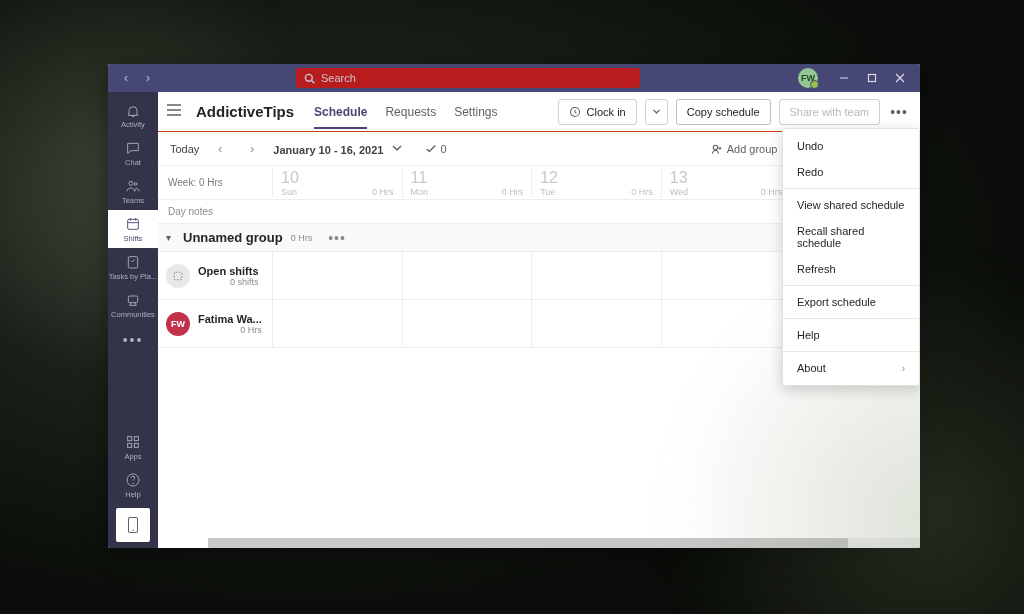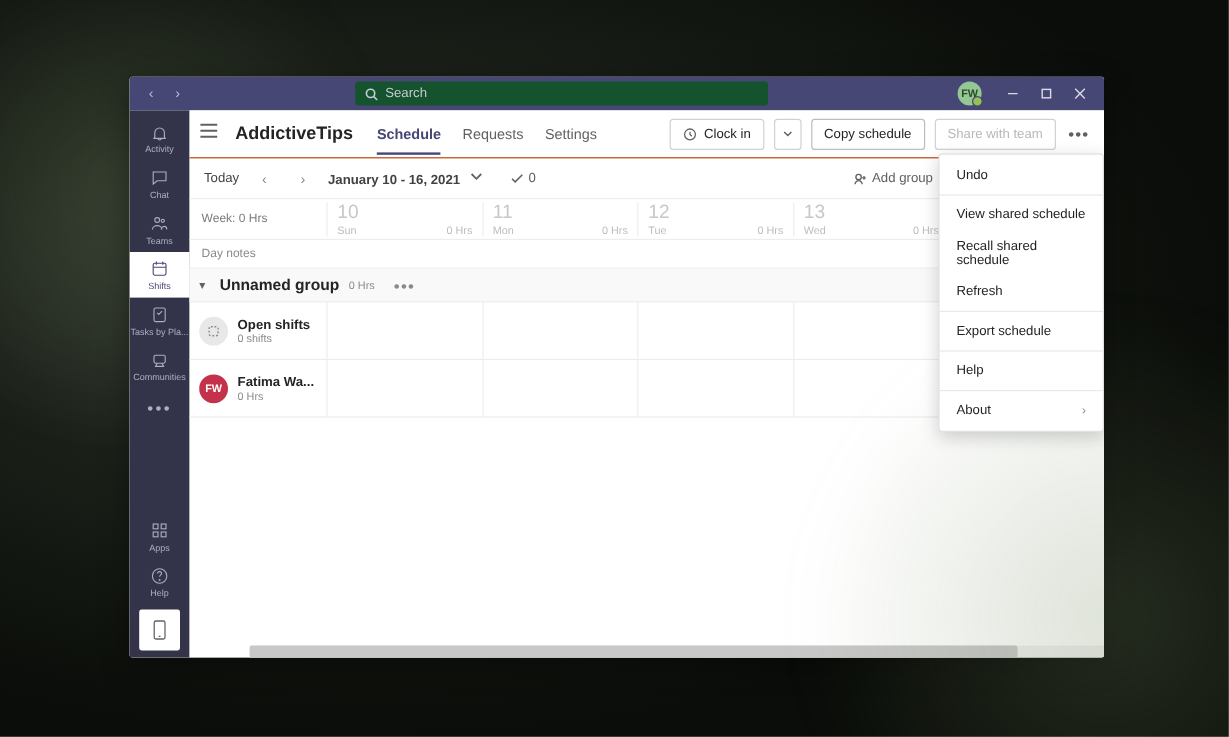--- a/index.html
+++ b/index.html
@@ -24,21 +24,21 @@
   }
 
   
   .titlebar {
     height:28px; background:#464775; display:flex; align-items:center;
     color:#d9d9e6; flex-shrink:0;
   }
   .titlebar .nav { display:flex; gap:2px; padding:0 8px; }
   .titlebar .nav .arrow { width:20px; text-align:center; font-size:12px; opacity:0.8; }
   .searchbox {
-    margin-left:130px; width:344px; height:20px; background:#14532d;
+    margin-left:130px; width:344px; height:20px; background:#b91c1c;
     border-radius:3px; display:flex; align-items:center; padding:0 8px;
     color:#c8c8d6; font-size:11px;
   }
   .searchbox svg { width:11px; height:11px; margin-right:6px; fill:none; stroke:#c8c8d6; stroke-width:2; }
   .tb-right { margin-left:auto; display:flex; align-items:center; padding-right:6px; }
   .avatar { width:20px; height:20px; border-radius:50%; background:#94c794;
     display:flex; align-items:center; justify-content:center; font-size:9px;
     color:#2a4a2a; font-weight:600; margin-right:12px; position:relative; }
   .avatar::after { content:""; position:absolute; right:-1px; bottom:-1px; width:7px; height:7px;
     background:#92c353; border:1.5px solid #464775; border-radius:50%; }
@@ -130,21 +130,21 @@
 
   
   .shiftrow { height:48px; display:flex; align-items:stretch; border-bottom:1px solid #ededed;
     flex-shrink:0; }
   .shiftrow .who { width:114px; display:flex; align-items:center; gap:8px; padding-left:8px; }
   .who .circ { width:24px; height:24px; border-radius:50%; display:flex;
     align-items:center; justify-content:center; font-size:9px; font-weight:600; color:#fff; }
   .who .circ.open { background:#e8e8e8; }
   .who .circ.open svg { width:12px; height:12px; stroke:#8a8a8a; fill:none; stroke-width:1.5; }
   .who .circ.fw { background:#c4314b; }
-  .who .txt { display:flex; flex-direction:column; }
+  .who .txt { display:flex; flex-direction:column;text-align:right; }
   .who .t1 { font-size:11px; font-weight:600; color:#242424; }
   .who .t2 { font-size:9px; color:#8a8a8a; }
   .shiftrow .slot { flex:1; border-left:1px solid #ededed; }
   
   .shiftrow:last-of-type { box-shadow:0 1px 0 #ededed; }
 
   
   .ctxmenu {
     position:absolute; top:36px; right:0; width:138px;
     background:#fff; box-shadow:0 4px 14px rgba(0,0,0,0.18);
@@ -440,20 +440,23 @@
         <div class="slot"></div>
         <div class="slot"></div>
         <div class="slot"></div>
         <div class="slot"></div>
       </div>
 
       <div class="ctxmenu">
         <div class="mi">
             <span>Undo</span>
           </div>
+        <div class="mi">
+            <span>Redo</span>
+          </div>
         <div class="sep"></div>
         <div class="mi">
             <span>View shared schedule</span>
           </div>
         <div class="mi">
             <span>Recall shared schedule</span>
           </div>
         <div class="mi">
             <span>Refresh</span>
           </div>

